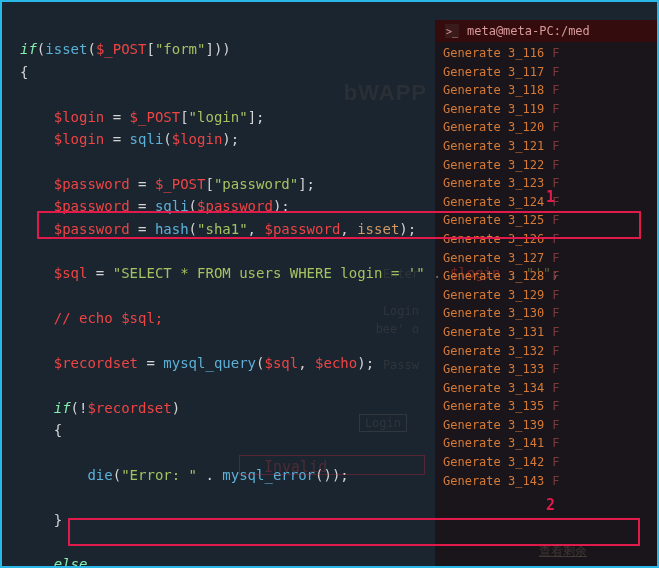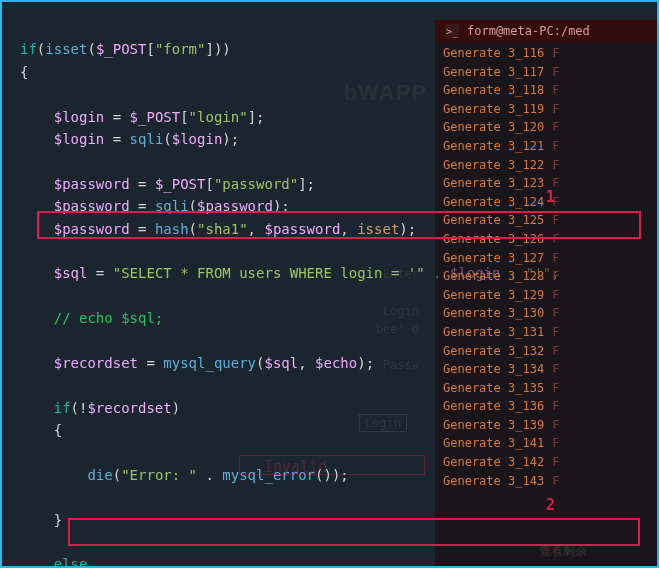--- a/index.html
+++ b/index.html
@@ -14,26 +14,26 @@
   border: 2px solid #2ab8e8;
   color: #d4d4d4;
 }
 .code-area {
   position: absolute;
   left: 0; top: 0; right: 0; bottom: 0;
   padding: 14px 18px;
   line-height: 1.6;
   white-space: pre;
 }
-.kw { color: #14b8a6; }
-.var { color: #f0abfc; text-align: center; }
+.kw { color: #86efac; font-style: italic; }
+.var { color: #ef4444; text-align: center; }
 .str { color: #a5c261; }
 .fn { color: #5db0d7; text-align: right; }
 .op { color: #d4d4d4; }
-.cmt { color: #22c55e; }
+.cmt { color: #ef4444; }
 .cnst { color: #d19a66; }
 .highlight-box-1 {
   position: absolute;
   left: 35px;
   top: 209px;
   width: 604px;
   height: 28px;
   border: 2px solid #e01b4c;
   pointer-events: none;
 }
@@ -113,20 +113,21 @@
   font-size: 15px;
   color: rgba(200,60,70,0.3);
   padding: 2px 24px;
 }
 .bottom-cn {
   position: absolute;
   bottom: 6px;
   right: 70px;
   font-size: 12px;
   color: rgba(140,120,100,0.35);
+  text-decoration: underline;
 }
 </style>
 </head>
 <body>
 
 <div class="code-area">
 <span class="kw">if</span><span class="op">(</span><span class="fn">isset</span><span class="op">(</span><span class="var">$_POST</span><span class="op">[</span><span class="str">"form"</span><span class="op">]))</span>
 <span class="op">{</span>
 
     <span class="var">$login</span><span class="op"> = </span><span class="var">$_POST</span><span class="op">[</span><span class="str">"login"</span><span class="op">];</span>
@@ -163,43 +164,43 @@
 <div class="faint-label" style="right:238px; top:265px;">Enter</div>
 <div class="faint-label" style="right:238px; top:302px;">Login</div>
 <div class="faint-label" style="right:238px; top:320px;">bee' o</div>
 <div class="faint-label" style="right:238px; top:356px;">Passw</div>
 <div class="faint-label" style="right:250px; top:412px; border:1px solid rgba(120,110,100,0.25); padding:1px 5px;">Login</div>
 <div class="invalid-box">Invalid</div>
 
 <div class="sidebar-overlay">
   <div class="sidebar-title">
     <span class="termicon">&gt;_</span>
-    <span>form@meta-PC:/med</span>
+    <span>meta@meta-PC:/med</span>
   </div>
   <div class="gen-list" id="gen-list">
       <div class="gen-item">Generate 3_116<span class="after">F</span></div>
       <div class="gen-item">Generate 3_117<span class="after">F</span></div>
       <div class="gen-item">Generate 3_118<span class="after">F</span></div>
       <div class="gen-item">Generate 3_119<span class="after">F</span></div>
       <div class="gen-item">Generate 3_120<span class="after">F</span></div>
       <div class="gen-item">Generate 3_121<span class="after">F</span></div>
       <div class="gen-item">Generate 3_122<span class="after">F</span></div>
       <div class="gen-item">Generate 3_123<span class="after">F</span></div>
       <div class="gen-item">Generate 3_124<span class="after">F</span></div>
       <div class="gen-item">Generate 3_125<span class="after">F</span></div>
       <div class="gen-item">Generate 3_126<span class="after">F</span></div>
       <div class="gen-item">Generate 3_127<span class="after">F</span></div>
       <div class="gen-item">Generate 3_128<span class="after">F</span></div>
       <div class="gen-item">Generate 3_129<span class="after">F</span></div>
       <div class="gen-item">Generate 3_130<span class="after">F</span></div>
       <div class="gen-item">Generate 3_131<span class="after">F</span></div>
       <div class="gen-item">Generate 3_132<span class="after">F</span></div>
+      <div class="gen-item">Generate 3_133<span class="after">F</span></div>
       <div class="gen-item">Generate 3_134<span class="after">F</span></div>
       <div class="gen-item">Generate 3_135<span class="after">F</span></div>
-      <div class="gen-item">Generate 3_136<span class="after">F</span></div>
       <div class="gen-item">Generate 3_139<span class="after">F</span></div>
       <div class="gen-item">Generate 3_141<span class="after">F</span></div>
       <div class="gen-item">Generate 3_142<span class="after">F</span></div>
       <div class="gen-item">Generate 3_143<span class="after">F</span></div>
     </div>
 </div>
 
 <div class="highlight-box-1"></div>
 <div class="highlight-box-2"></div>
 

